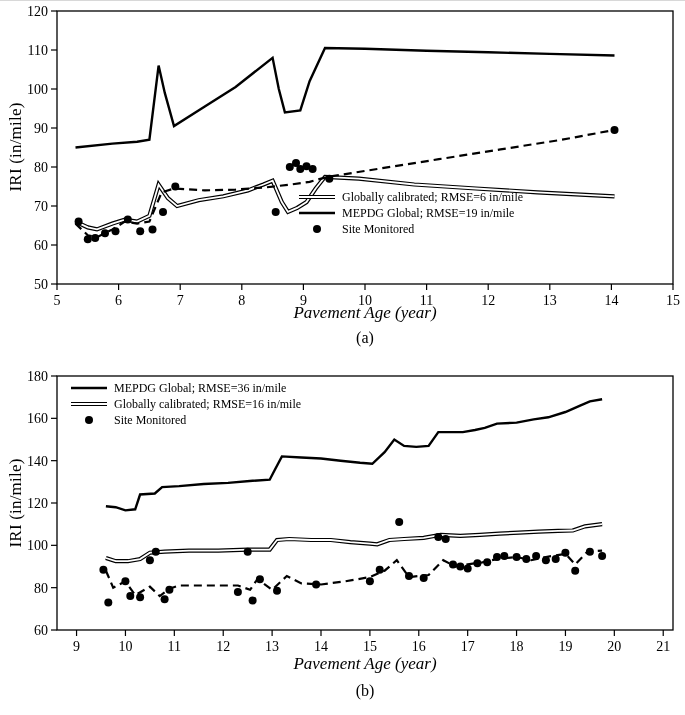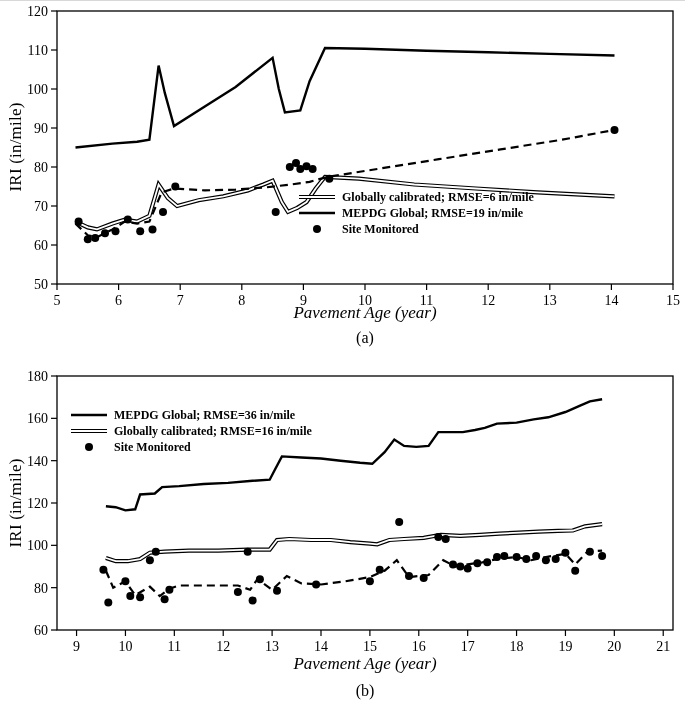--- a/index.html
+++ b/index.html
@@ -23,21 +23,21 @@
   }
   .xlabel{
     position:absolute;left:57px;width:616px;text-align:center;
     font-size:17px;color:#000;font-style:italic;
   }
   .caption{
     position:absolute;left:57px;width:616px;text-align:center;
     font-size:16px;color:#000;
   }
   .legend{position:absolute;display:flex;flex-direction:column;}
-  .legend-item{display:flex;align-items:center;gap:6px;height:16px;font-weight:bold;}
+  .legend-item{display:flex;align-items:center;gap:6px;height:16px;}
   .legend-item span{font-size:12px;color:#000;white-space:nowrap;}
   text.tick{font-family:"Liberation Serif", serif;font-size:14px;fill:#000;}
 </style>
 </head>
 <body>
 
 <div class="figure">
 
   <section class="panel" id="panel-a">
     <svg class="plot" id="svg-a" width="685" height="357">
@@ -215,21 +215,21 @@
           <circle cx="555.7" cy="201.1" r="4" fill="#000000"></circle>
           <circle cx="565.4" cy="194.7" r="4" fill="#000000"></circle>
           <circle cx="575.2" cy="212.7" r="4" fill="#000000"></circle>
           <circle cx="589.9" cy="193.7" r="4" fill="#000000"></circle>
           <circle cx="602.1" cy="197.9" r="4" fill="#000000"></circle>
         </g>
       </svg>
     <div class="ylabel" style="top:145px;">IRI (in/mile)</div>
     <div class="xlabel" style="top:296px;">Pavement Age (year)</div>
     <div class="caption" style="top:324px;">(b)</div>
-    <div class="legend" id="legend-b" style="left:70px;top:22px;margin-top:27px;">
+    <div class="legend" id="legend-b" style="left:70px;top:22px;">
         <div class="legend-item">
           <svg width="38" height="14">
             <line x1="1" y1="7" x2="37" y2="7" stroke="#000000" stroke-width="2.6"></line>
           </svg>
           <span>MEPDG Global; RMSE=36 in/mile</span>
         </div>
         <div class="legend-item">
           <svg width="38" height="14">
             <line x1="1" y1="7" x2="37" y2="7" stroke="#000000" stroke-width="4.2"></line>
             <line x1="1" y1="7" x2="37" y2="7" stroke="#ffffff" stroke-width="1.8"></line>

